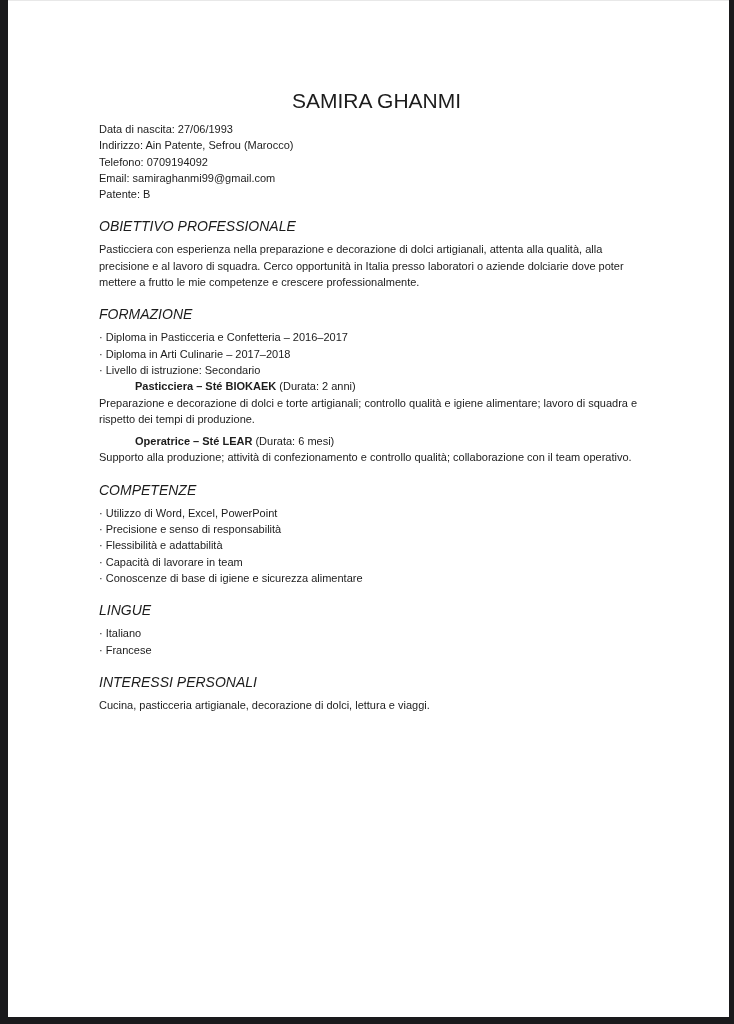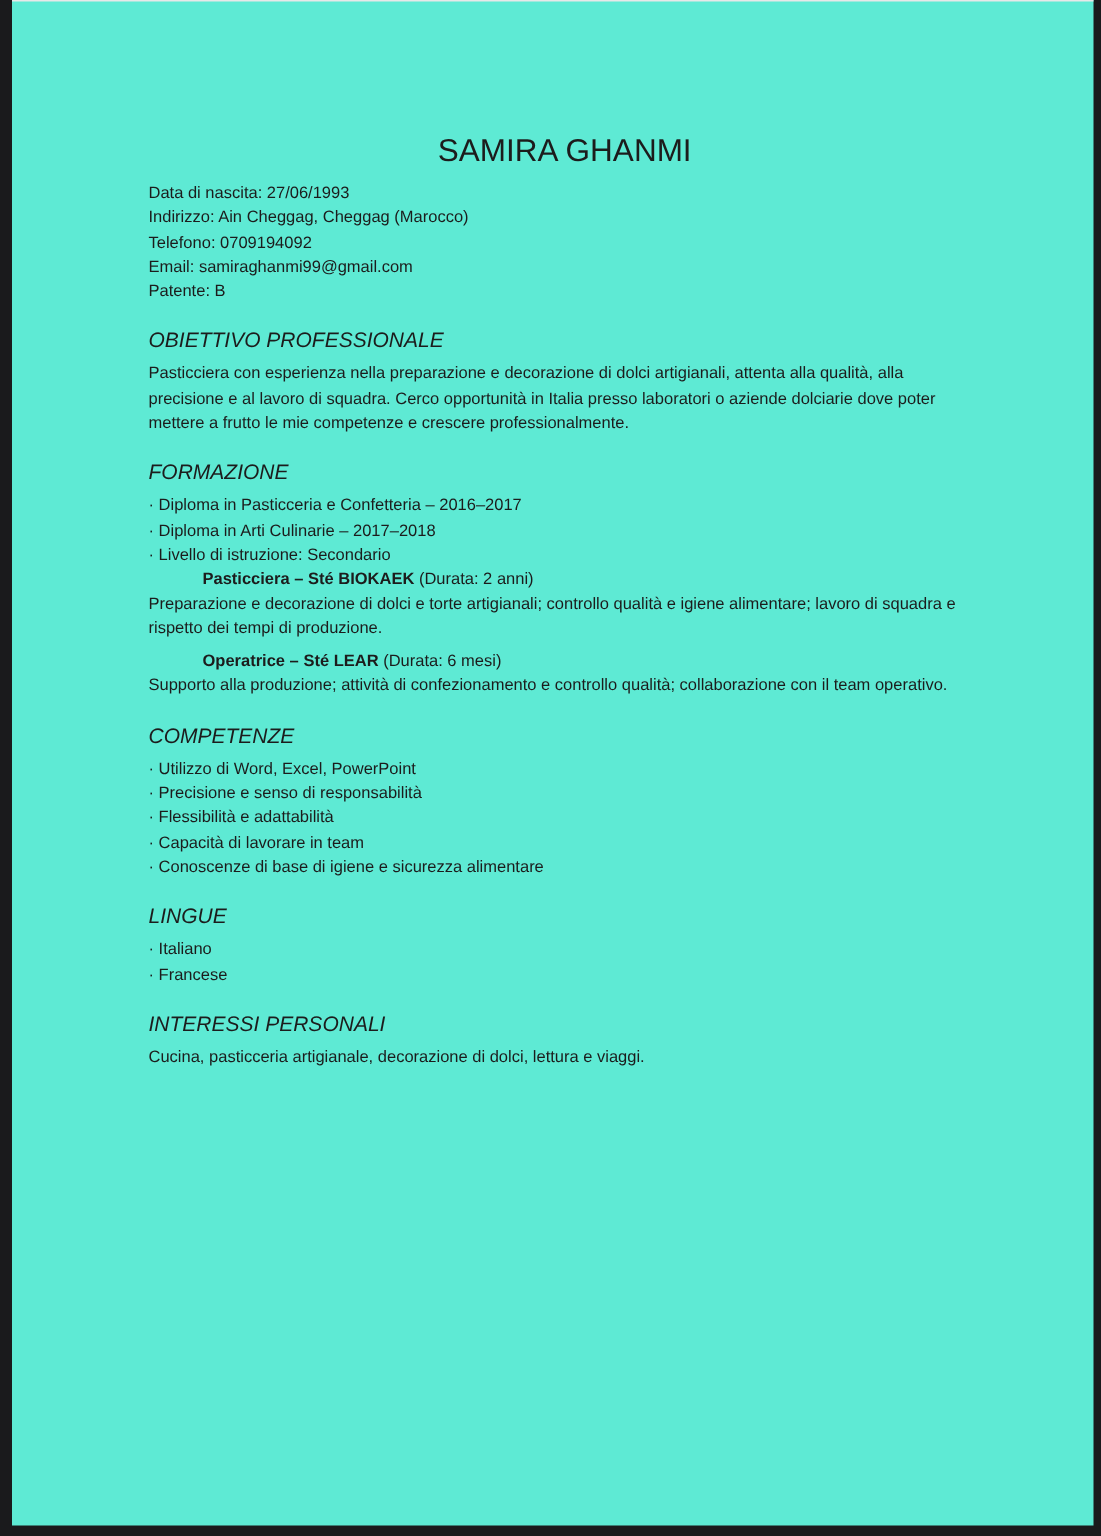--- a/index.html
+++ b/index.html
@@ -13,21 +13,21 @@
     background: #1a1a1c;
     font-family: "Liberation Sans", sans-serif;
     overflow: hidden;
   }
   .page {
     position: absolute;
     left: 8px;
     top: 0;
     right: 5px;
     bottom: 7px;
-    background: #5eead4;
+    background: #ffffff;
     box-shadow: inset 0 1px 0 #e8e8e8;
     overflow: hidden;
   }
   .content {
     padding: 88px 75px 0 91px;
     color: #1c1c1c;
   }
   .doc-title {
     font-size: 21px;
     font-weight: 400;
@@ -86,21 +86,21 @@
 </head>
 <body>
 
 <div class="page">
   <div class="content">
 
     <h1 class="doc-title">SAMIRA GHANMI</h1>
 
     <div class="contact">
       <div class="contact-line">Data di nascita: 27/06/1993</div>
-      <div class="contact-line">Indirizzo: Ain Cheggag, Cheggag (Marocco)</div>
+      <div class="contact-line">Indirizzo: Ain Patente, Sefrou (Marocco)</div>
       <div class="contact-line">Telefono: 0709194092</div>
       <div class="contact-line">Email: samiraghanmi99@gmail.com</div>
       <div class="contact-line">Patente: B</div>
     </div>
 
     <div>
       <h2 class="section-heading">OBIETTIVO PROFESSIONALE</h2>
       <p class="body-text">Pasticciera con esperienza nella preparazione e decorazione di dolci artigianali, attenta alla qualità, alla precisione e al lavoro di squadra. Cerco opportunità in Italia presso laboratori o aziende dolciarie dove poter mettere a frutto le mie competenze e crescere professionalmente.</p>
     </div>
 

